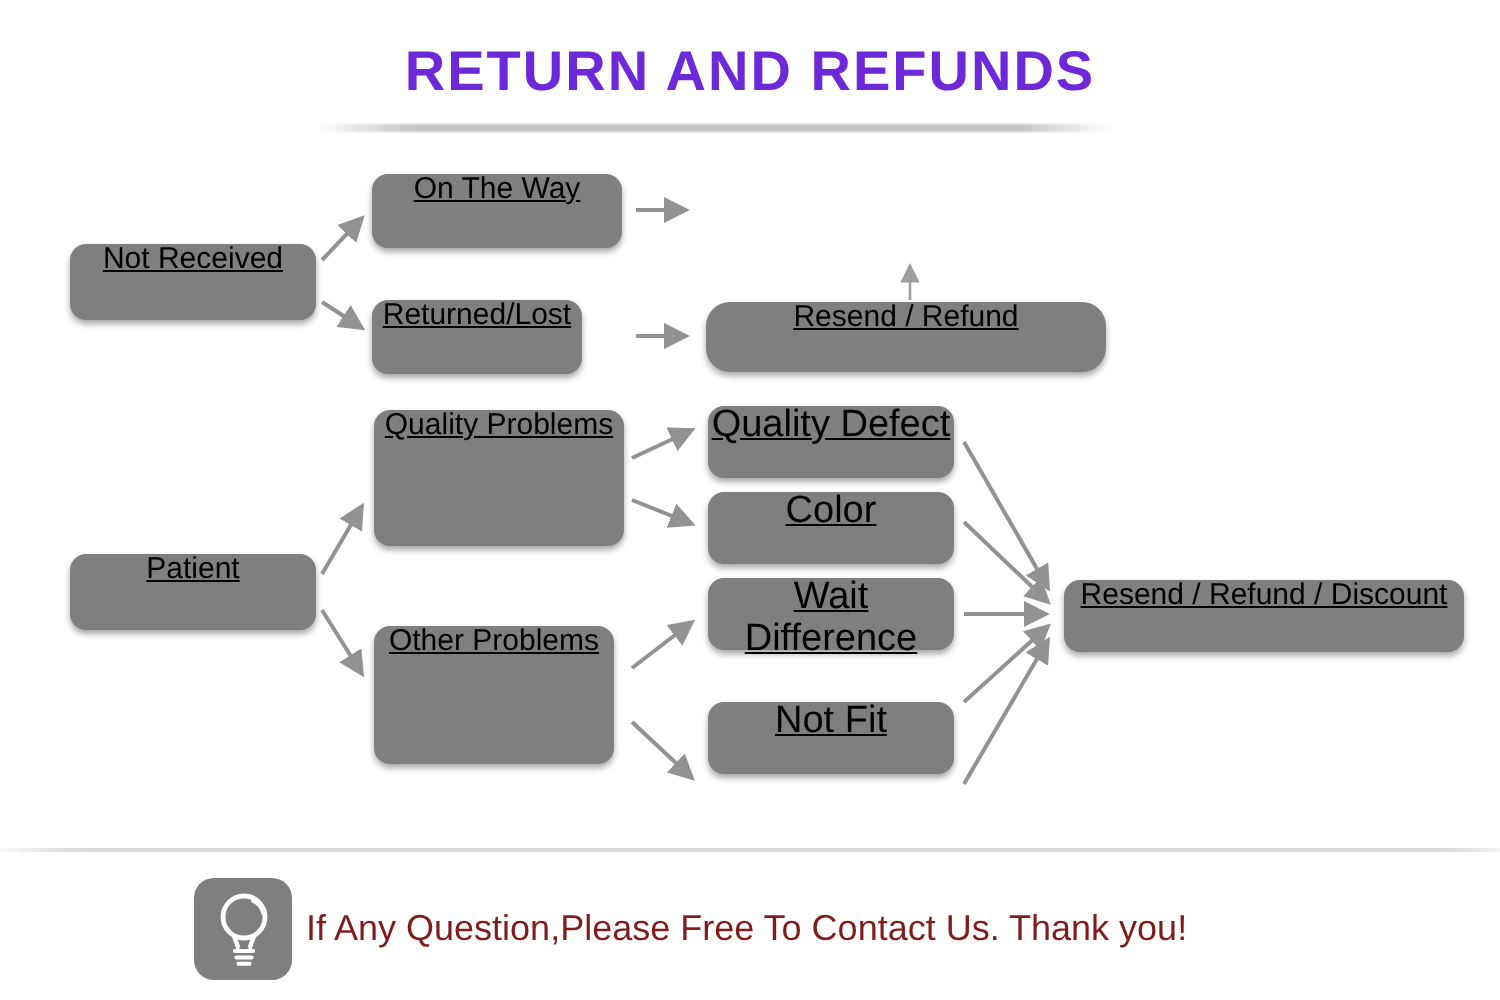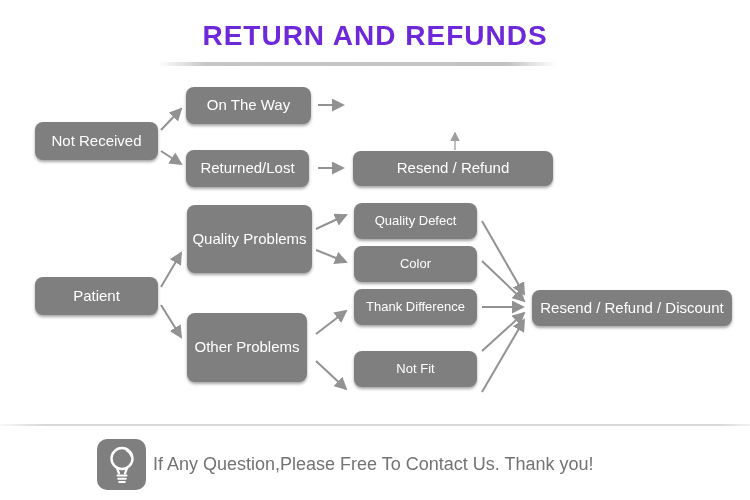--- a/index.html
+++ b/index.html
@@ -21,34 +21,35 @@
     position:absolute;top:62px;left:158px;width:398px;height:4px;
     background:linear-gradient(to right, rgba(200,200,200,0) 0%, #c6c6c6 12%, #c3c3c3 88%, rgba(200,200,200,0) 100%);
     border-radius:2px;
     filter:blur(0.6px);
   }
 
   .node{
     position:absolute;
     background:#7f7f7f;
     border-radius:8px;
-    color:#ffffff;
-    display:flex;align-items:center;justify-content:center;
+    color:#000000;
+    display:flex;align-items:flex-start;justify-content:center;
     font-size:15px;
     box-shadow:0 2px 3px rgba(0,0,0,0.35);
     text-align:center;
     line-height:1.1;
+    text-decoration:underline;
   }
-  .node.small{font-size:13px;}
+  .node.small{font-size:19px;}
 
   .n-not-received{left:35px;top:122px;width:123px;height:38px;}
   .n-on-the-way{left:186px;top:87px;width:125px;height:37px;}
-  .n-returned-lost{left:186px;top:150px;width:123px;height:37px;}
+  .n-returned-lost{left:186px;top:150px;width:105px;height:37px;}
   .n-please-wait{left:353px;top:91px;width:200px;height:34px;}
-  .n-resend-refund{left:353px;top:151px;width:200px;height:35px;}
+  .n-resend-refund{left:353px;top:151px;width:200px;height:35px;border-radius:12px;}
   .n-received{left:35px;top:277px;width:123px;height:38px;}
   .n-quality-problems{left:187px;top:205px;width:125px;height:68px;}
   .n-other-problems{left:187px;top:313px;width:120px;height:69px;}
   .n-quality-defect{left:354px;top:203px;width:123px;height:36px;}
   .n-damage{left:354px;top:246px;width:123px;height:36px;}
   .n-color-difference{left:354px;top:289px;width:123px;height:36px;}
   .n-not-fit{left:354px;top:332px;width:123px;height:36px;margin-top:19px;}
   .n-wrong-delivery{left:354px;top:375px;width:123px;height:36px;}
   .n-resend-refund-discount{left:532px;top:290px;width:200px;height:36px;}
 
@@ -65,21 +66,21 @@
   }
   .bulb-badge{
     width:49px;height:51px;
     background:#7f7f7f;
     border-radius:10px;
     display:flex;align-items:center;justify-content:center;
     flex:0 0 auto;
   }
   .footer-text{
     margin-left:7px;
-    font-size:18px;color:#737373;
+    font-size:18px;color:#7f1d1d;
     white-space:nowrap;
   }
 </style>
 </head>
 <body>
 
 <div class="canvas">
 
   <div class="title">RETURN AND REFUNDS</div>
   <div class="title-underline"></div>
@@ -105,21 +106,21 @@
   <div class="node n-other-problems">
       <span>Other Problems</span>
     </div>
   <div class="node small n-quality-defect">
       <span>Quality Defect</span>
     </div>
   <div class="node small n-damage">
       <span>Color</span>
     </div>
   <div class="node small n-color-difference">
-      <span>Thank Difference</span>
+      <span>Wait Difference</span>
     </div>
   <div class="node small n-not-fit">
       <span>Not Fit</span>
     </div>
   <div class="node n-resend-refund-discount">
       <span>Resend / Refund / Discount</span>
     </div>
 
   <svg class="arrows" width="750" height="500" viewBox="0 0 750 500">
     <defs>

